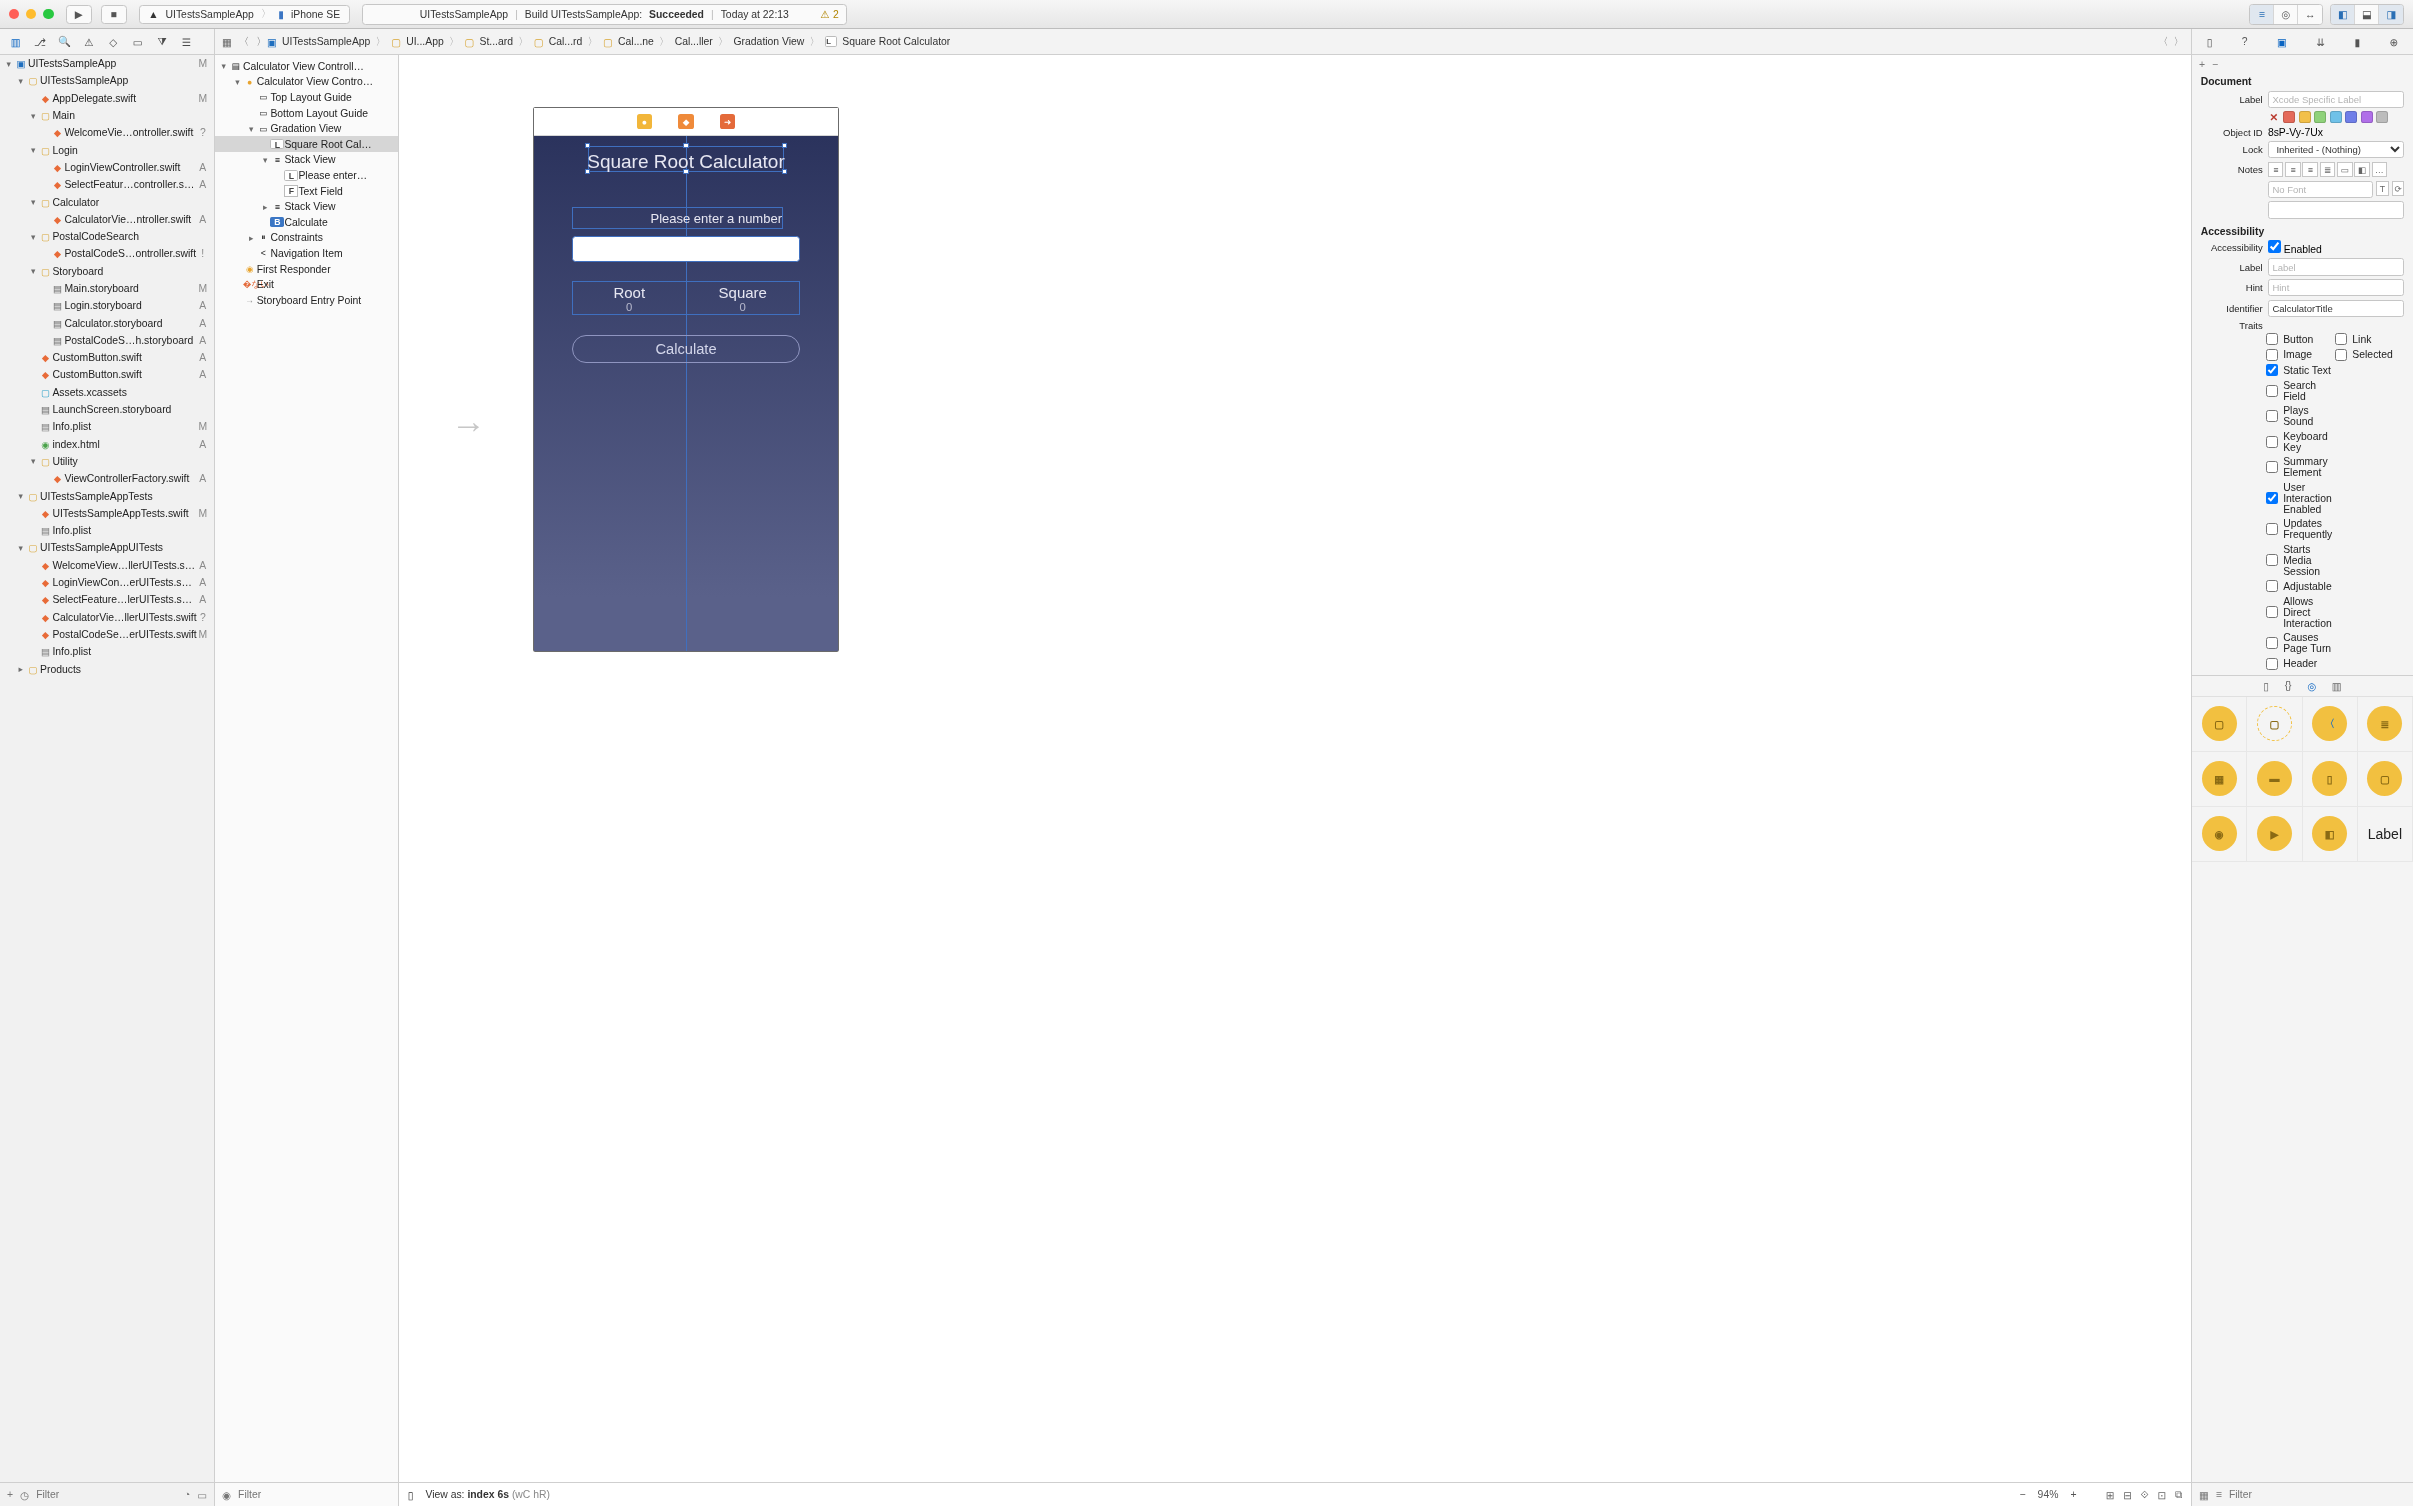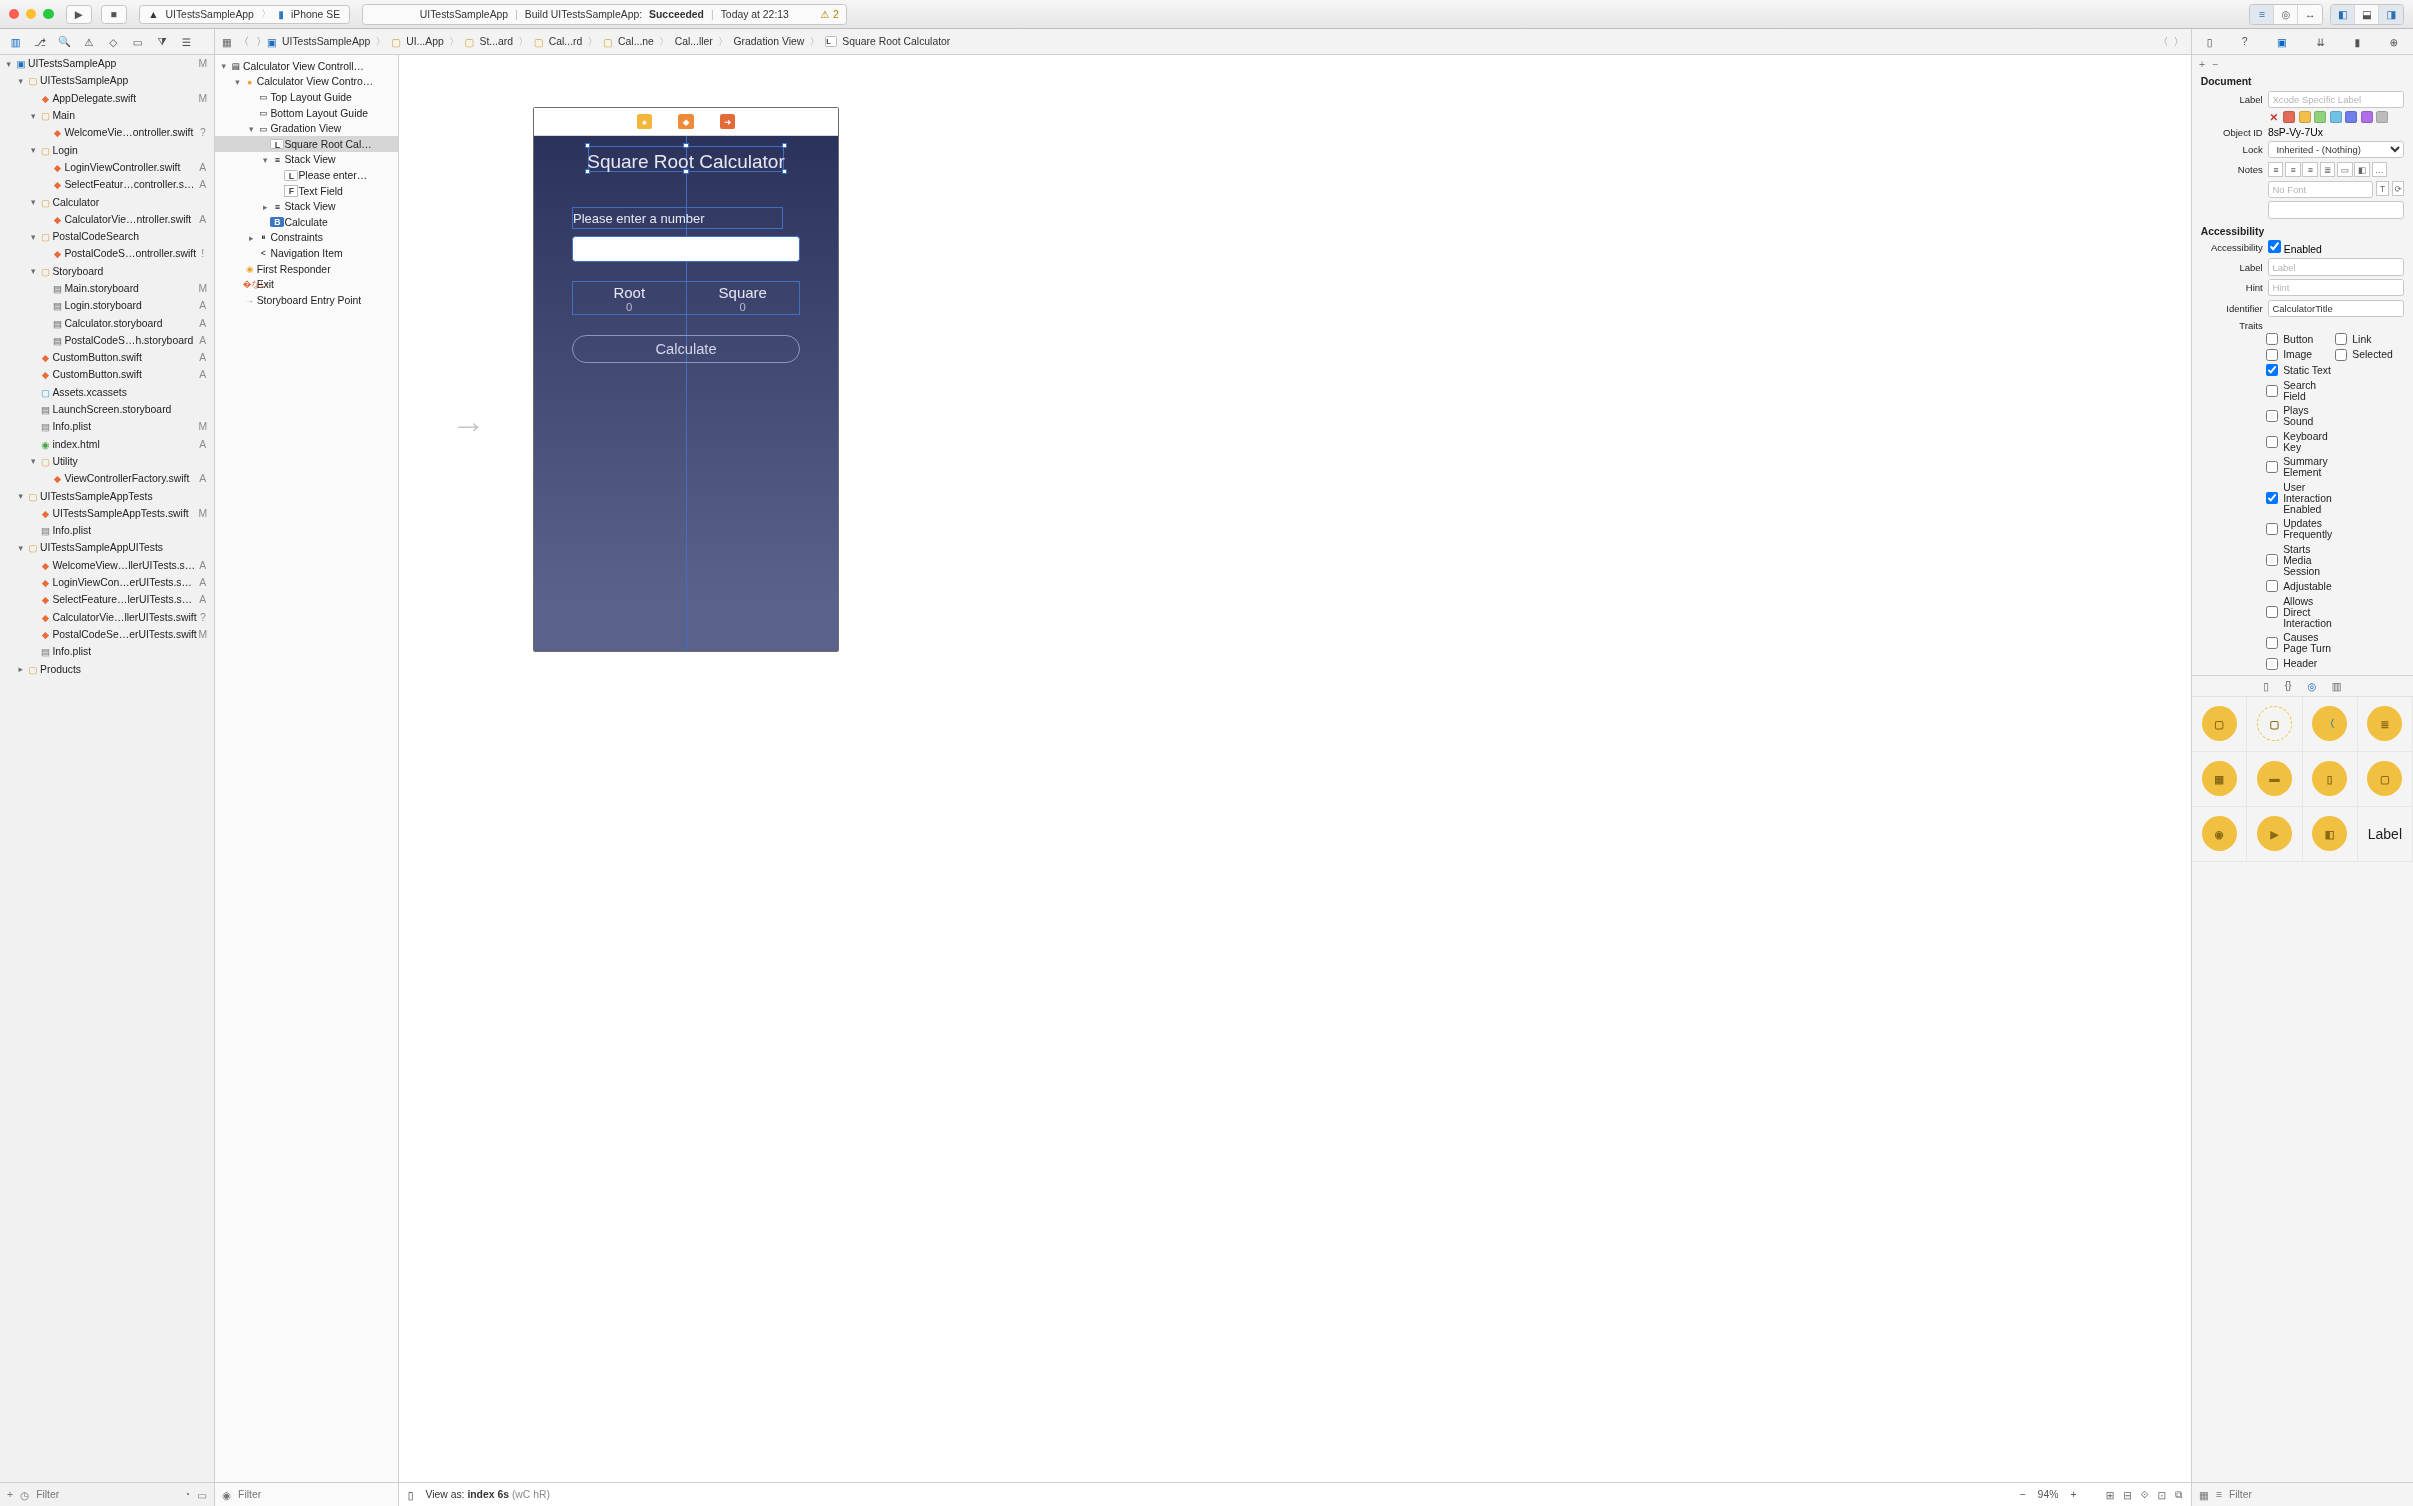--- a/index.html
+++ b/index.html
@@ -61,21 +61,21 @@
 
 .canvas { flex:1; background:#fff; position:relative; overflow:hidden; }
 .entry-arrow { position:absolute; left:52px; top:346px; color:#c7c7c7; font-size:35px; }
 .device { position:absolute; left:134px; top:52px; width:306px; height:545px; border:0.9px solid #6b6b6b; border-radius:1.7px; background:linear-gradient(#28305a,#5a618a 90%); }
 .device-top { height:28px; background:#fff; border-bottom:0.9px solid #d6d6d6; display:flex; align-items:center; justify-content:center; gap:26px;}
 .dt-ico{width:15.6px;height:15.6px;border-radius:2.6px;display:flex;align-items:center;justify-content:center;font-size:8.7px;color:#fff}
 .guide-v { position:absolute; top:28px; bottom:0; left:50%; width:0; border-left:0.9px solid #3f6fbf; }
 .sel-frame{position:absolute;border:0.9px solid #3f6fbf;}
 .sel-handle{position:absolute;width:5.2px;height:5.2px;background:#fff;border:0.9px solid #3f6fbf;}
 .dev-title{position:absolute;top:43px;left:0;right:0;text-align:center;font-size:19px;color:#e7e7f2;font-weight:300}
-.dev-sub{position:absolute;left:38px;right:55px;border:0.9px solid #3f6fbf;text-align:left;color:#e7e7f2;font-size:13px;padding:2.6px 0}
+.dev-sub{position:absolute;left:38px;right:55px;border:0.9px solid #3f6fbf;text-align:right;color:#e7e7f2;font-size:13px;padding:2.6px 0}
 .dev-field{position:absolute;left:38px;right:38px;height:26px;background:#fff;border:0.9px solid #3f6fbf;border-radius:3.5px}
 .dev-cols{position:absolute;left:38px;right:38px;display:flex;border:0.9px solid #3f6fbf}
 .dev-cols>div{flex:1;text-align:center;padding:1.7px 0;color:#e7e7f2}
 .dev-cols .hd{font-size:15px}.dev-cols .vl{font-size:11.3px;opacity:.7}
 .dev-btn{position:absolute;left:38px;right:38px;height:28px;border:1.3px solid #8f95c0;border-radius:14px;text-align:center;line-height:26px;color:#d3d6ea;font-size:14.7px;font-weight:300}
 
 
 .inspector { width:222px; background:#f4f4f4; border-left:0.9px solid #cfcfcf; overflow:auto; display:flex; flex-direction:column;}
 .insp-top{padding:3.5px 7px 1.7px;color:#777;display:flex;gap:7px}
 .insp-sec{padding:5.2px 8.7px 1.7px;font-weight:600;color:#222}

